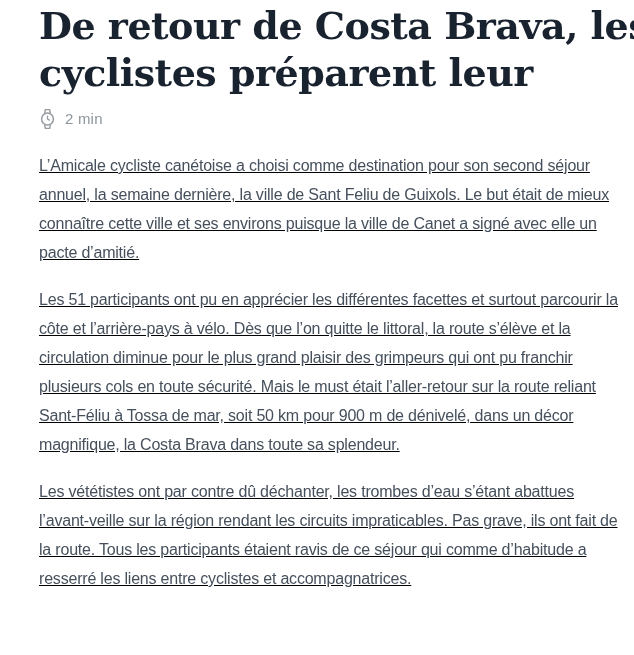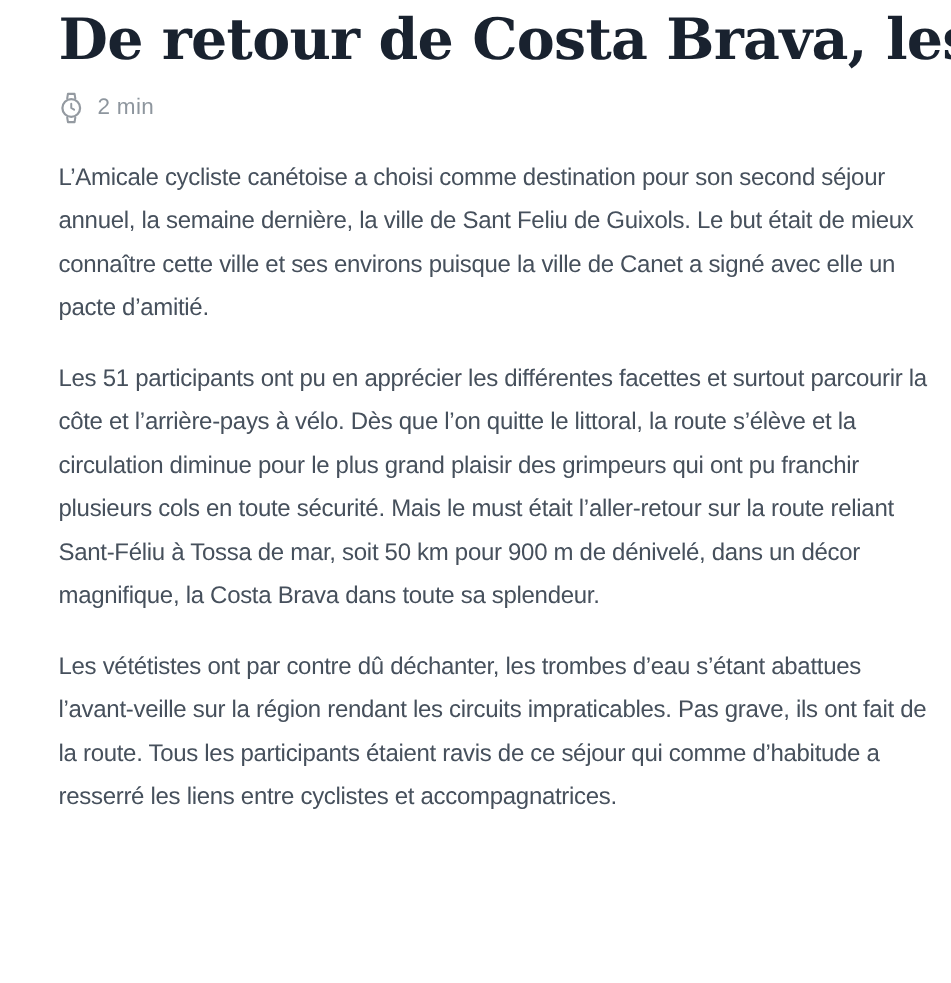--- a/index.html
+++ b/index.html
@@ -44,36 +44,38 @@
     height: 22px;
   }
   .reading-time-label {
     font-size: 15px;
     line-height: 22px;
     color: #8e969e;
     letter-spacing: 0.2px;
   }
   .article-body {
     width: 580px;
+    text-decoration: underline;
   }
   .article-paragraph {
     margin: 0 0 18px 0;
     font-size: 16px;
     line-height: 29px;
     letter-spacing: -0.2px;
     color: #46505c;
   }
 </style>
 </head>
 <body>
 
 <div class="page">
 
   <h1 class="article-title">
     <span class="title-line">De retour de Costa Brava, les</span>
+    <span class="title-line">cyclistes préparent leur</span>
   </h1>
 
   <div class="meta-row">
     <span class="watch-icon">
       <svg width="17" height="22" viewBox="0 0 17 22" fill="none" xmlns="http://www.w3.org/2000/svg">
         <path d="M5.8 4.6 L6.3 1.6 L10.7 1.6 L11.2 4.6" stroke="#949aa1" stroke-width="1.4" stroke-linejoin="round" stroke-linecap="round"></path>
         <path d="M5.8 17.4 L6.3 20.4 L10.7 20.4 L11.2 17.4" stroke="#949aa1" stroke-width="1.4" stroke-linejoin="round" stroke-linecap="round"></path>
         <circle cx="8.5" cy="11" r="5.9" stroke="#949aa1" stroke-width="1.5"></circle>
         <path d="M8.5 8.2 L8.5 11 L10.4 12.1" stroke="#949aa1" stroke-width="1.3" stroke-linecap="round" stroke-linejoin="round"></path>
       </svg>

